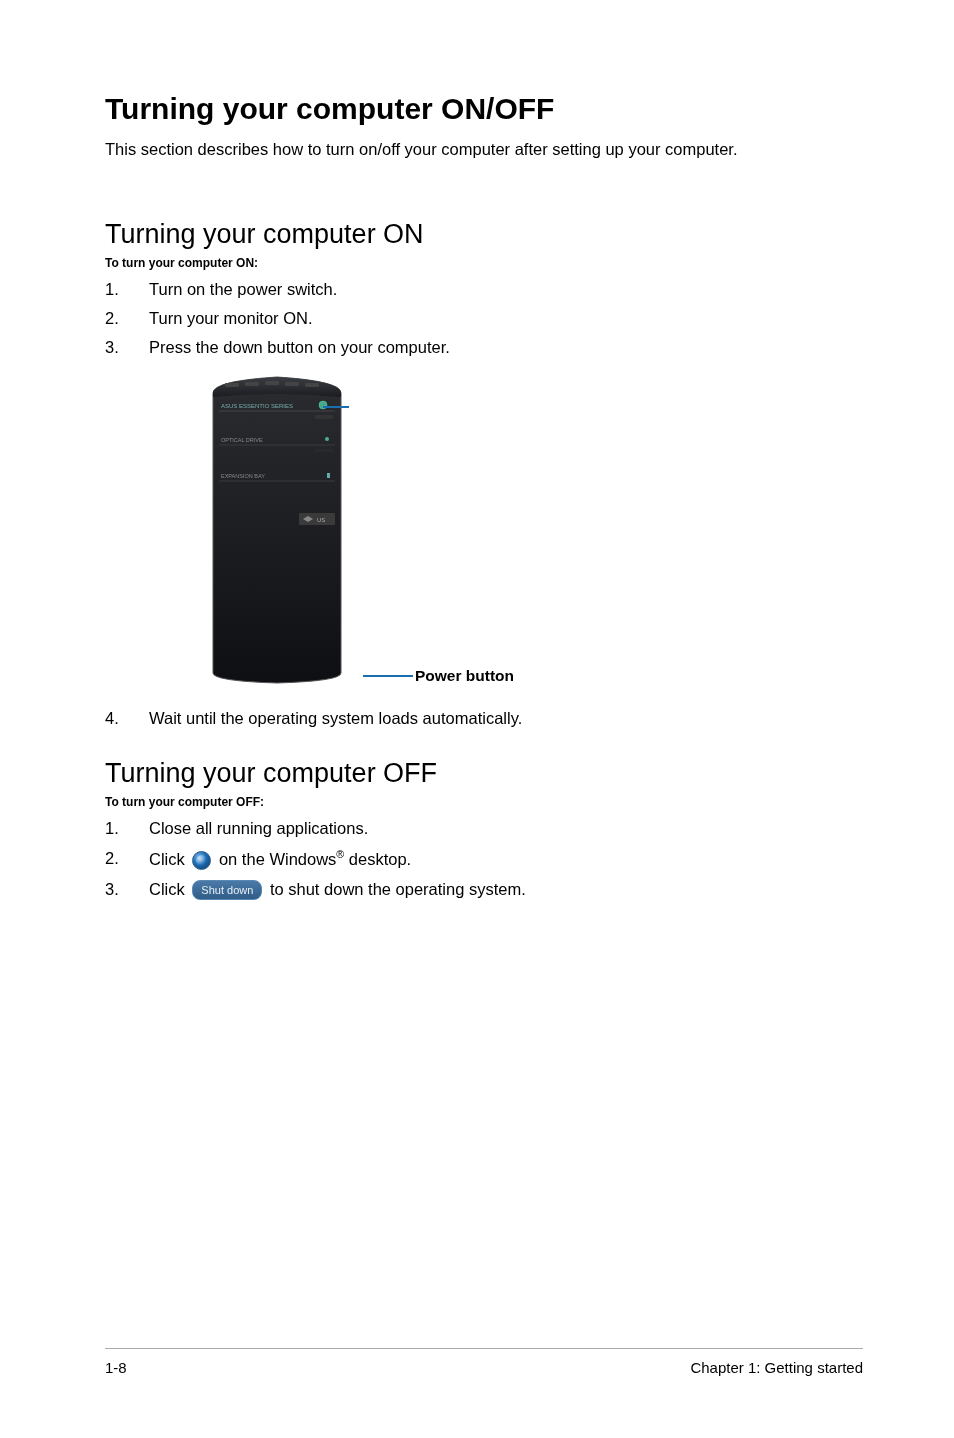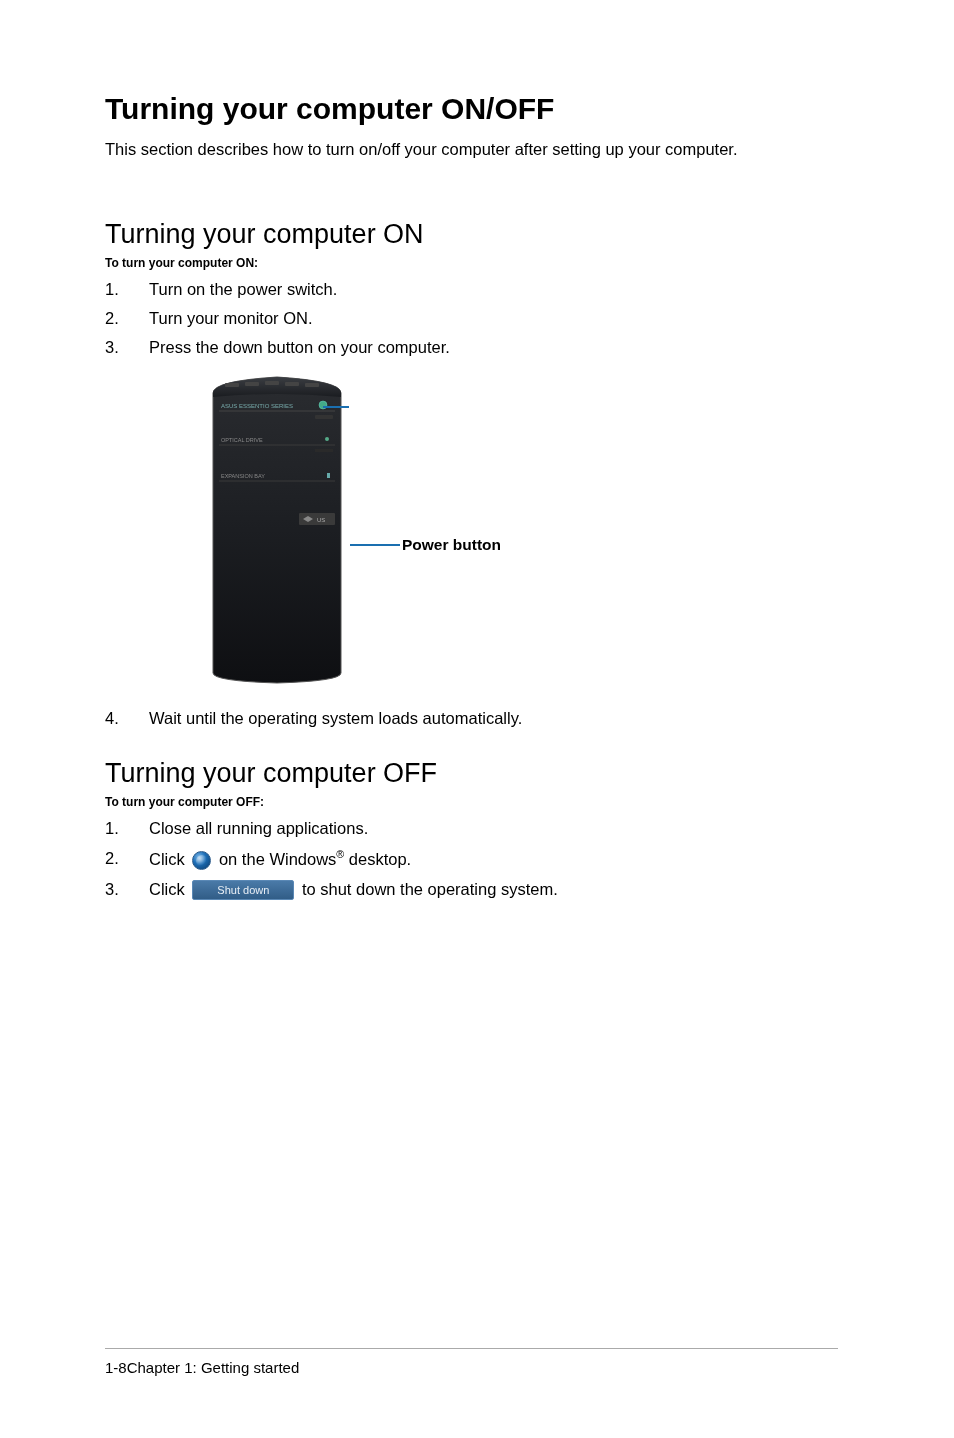--- a/index.html
+++ b/index.html
@@ -42,21 +42,22 @@
       margin-bottom: 10px;
       align-items: center;
     }
     .list-num {
       width: 44px;
       flex-shrink: 0;
     }
     .image-area {
       margin: 18px 0 24px 100px;
       display: flex;
-      align-items: center;
+      align-items: flex-end;
+      gap: 13px;
     }
     .computer-svg-wrap {
       width: 145px;
       height: 310px;
     }
     .callout {
       display: flex;
       align-items: center;
       margin-top: 29px;
     }
@@ -94,39 +95,39 @@
       width: 12px;
       height: 12px;
       border-radius: 50%;
       background: radial-gradient(circle at 30% 30%, rgba(255,255,255,0.6), transparent 60%);
     }
     .shutdown-btn {
       display: inline-block;
       background: linear-gradient(#4a7aa8, #315d87);
       color: #e8eef5;
       font-size: 11px;
-      padding: 3px 24px;
+      padding: 3px 8px;
       border: 1px solid #5a88b5;
-      border-radius: 2px;
+      border-radius: 8px;
       vertical-align: middle;
       margin: 0 3px;
     }
     .sup {
       font-size: 0.65em;
       vertical-align: super;
     }
     .footer {
       position: absolute;
       bottom: 62px;
       left: 105px;
-      right: 116px;
+      right: 91px;
       border-top: 1px solid #aaa;
       padding-top: 10px;
       display: flex;
-      justify-content: flex-start;
+      justify-content: space-between;
       font-size: 15px;
     }
   </style>
 </head>
 <body>
 
 <h1 class="main-heading">Turning your computer ON/OFF</h1>
 <p class="intro-text">This section describes how to turn on/off your computer after setting up your computer.</p>
 
 <h2 class="sub-heading">Turning your computer ON</h2>

